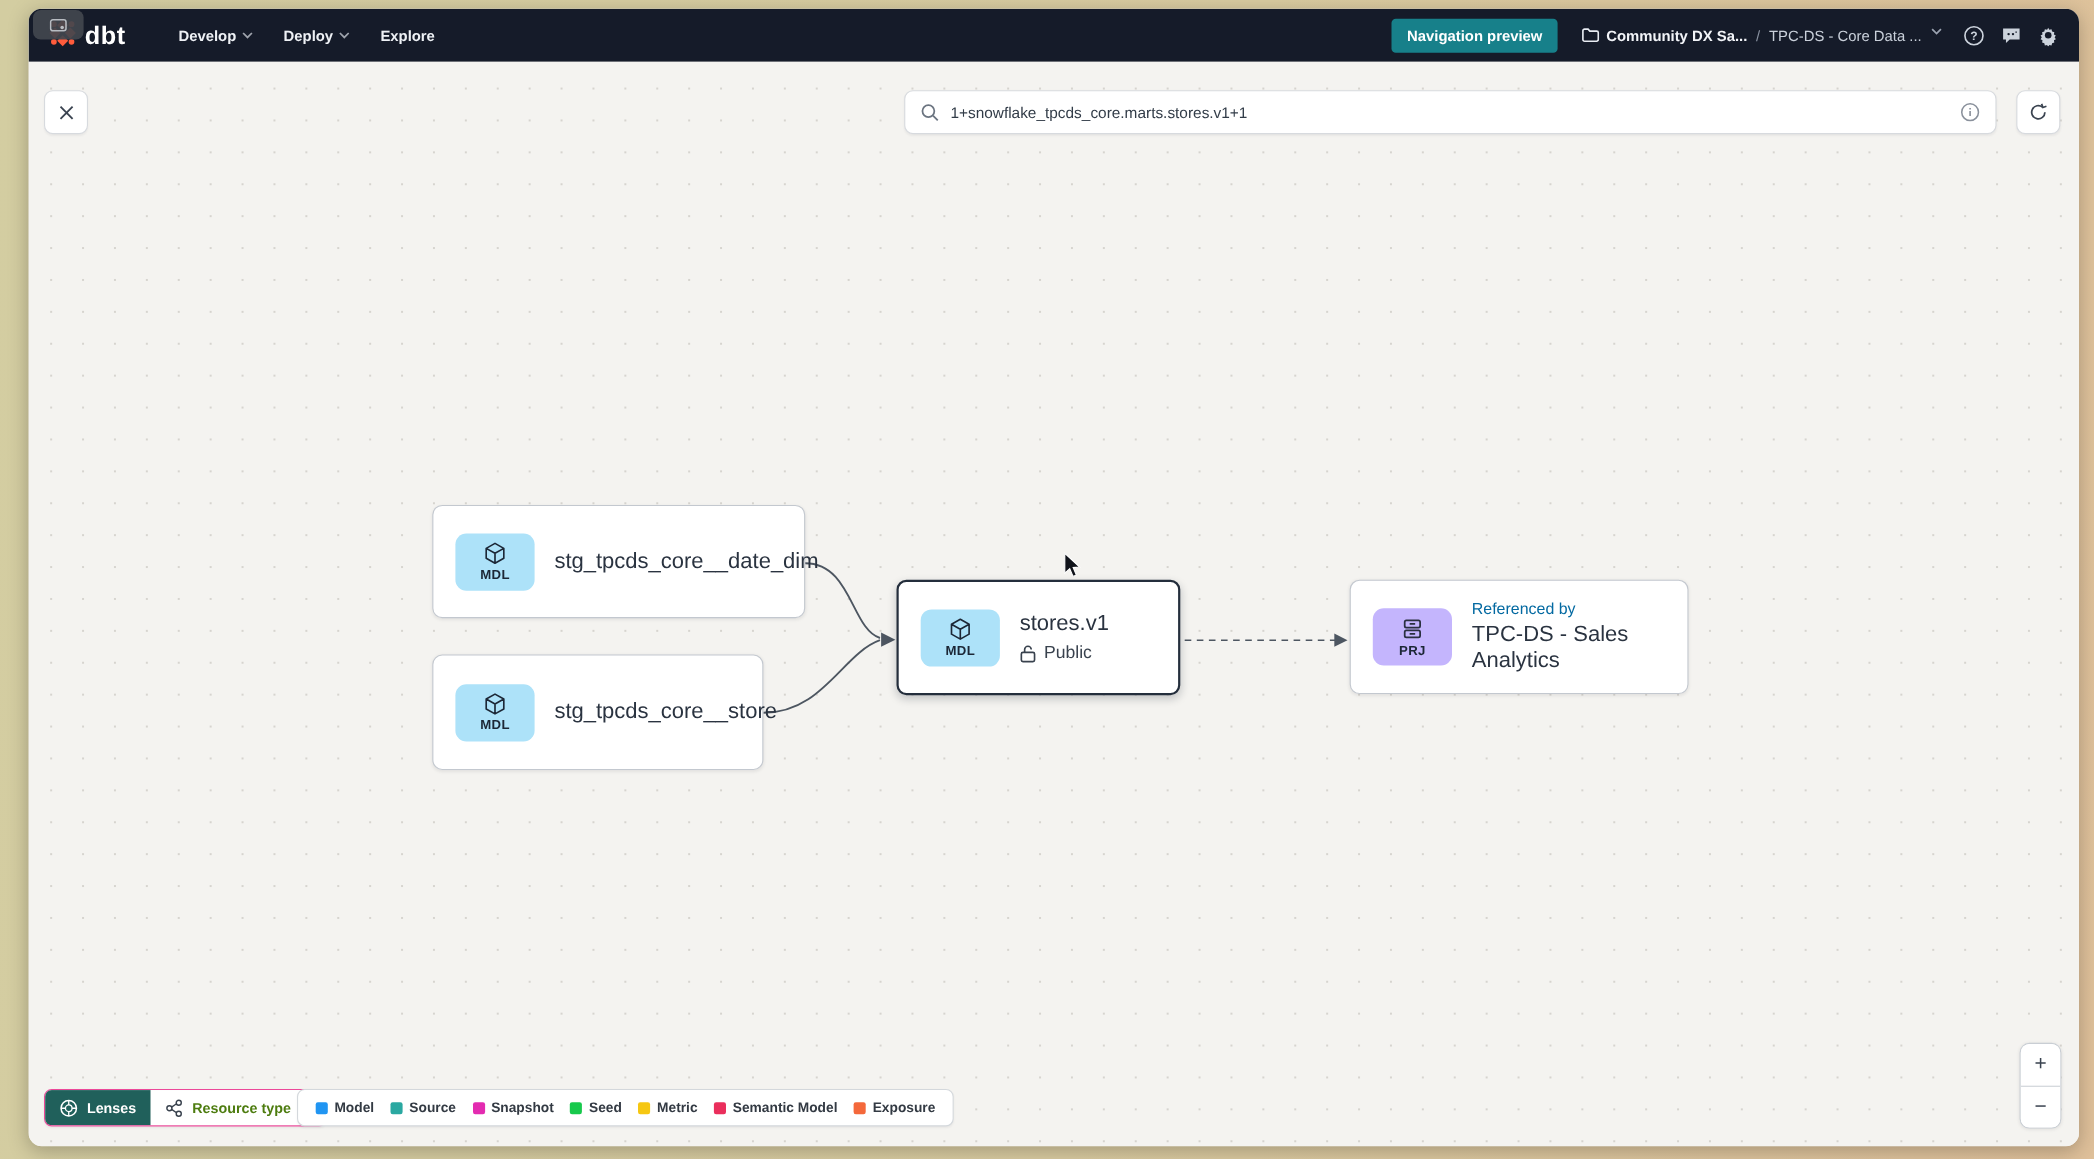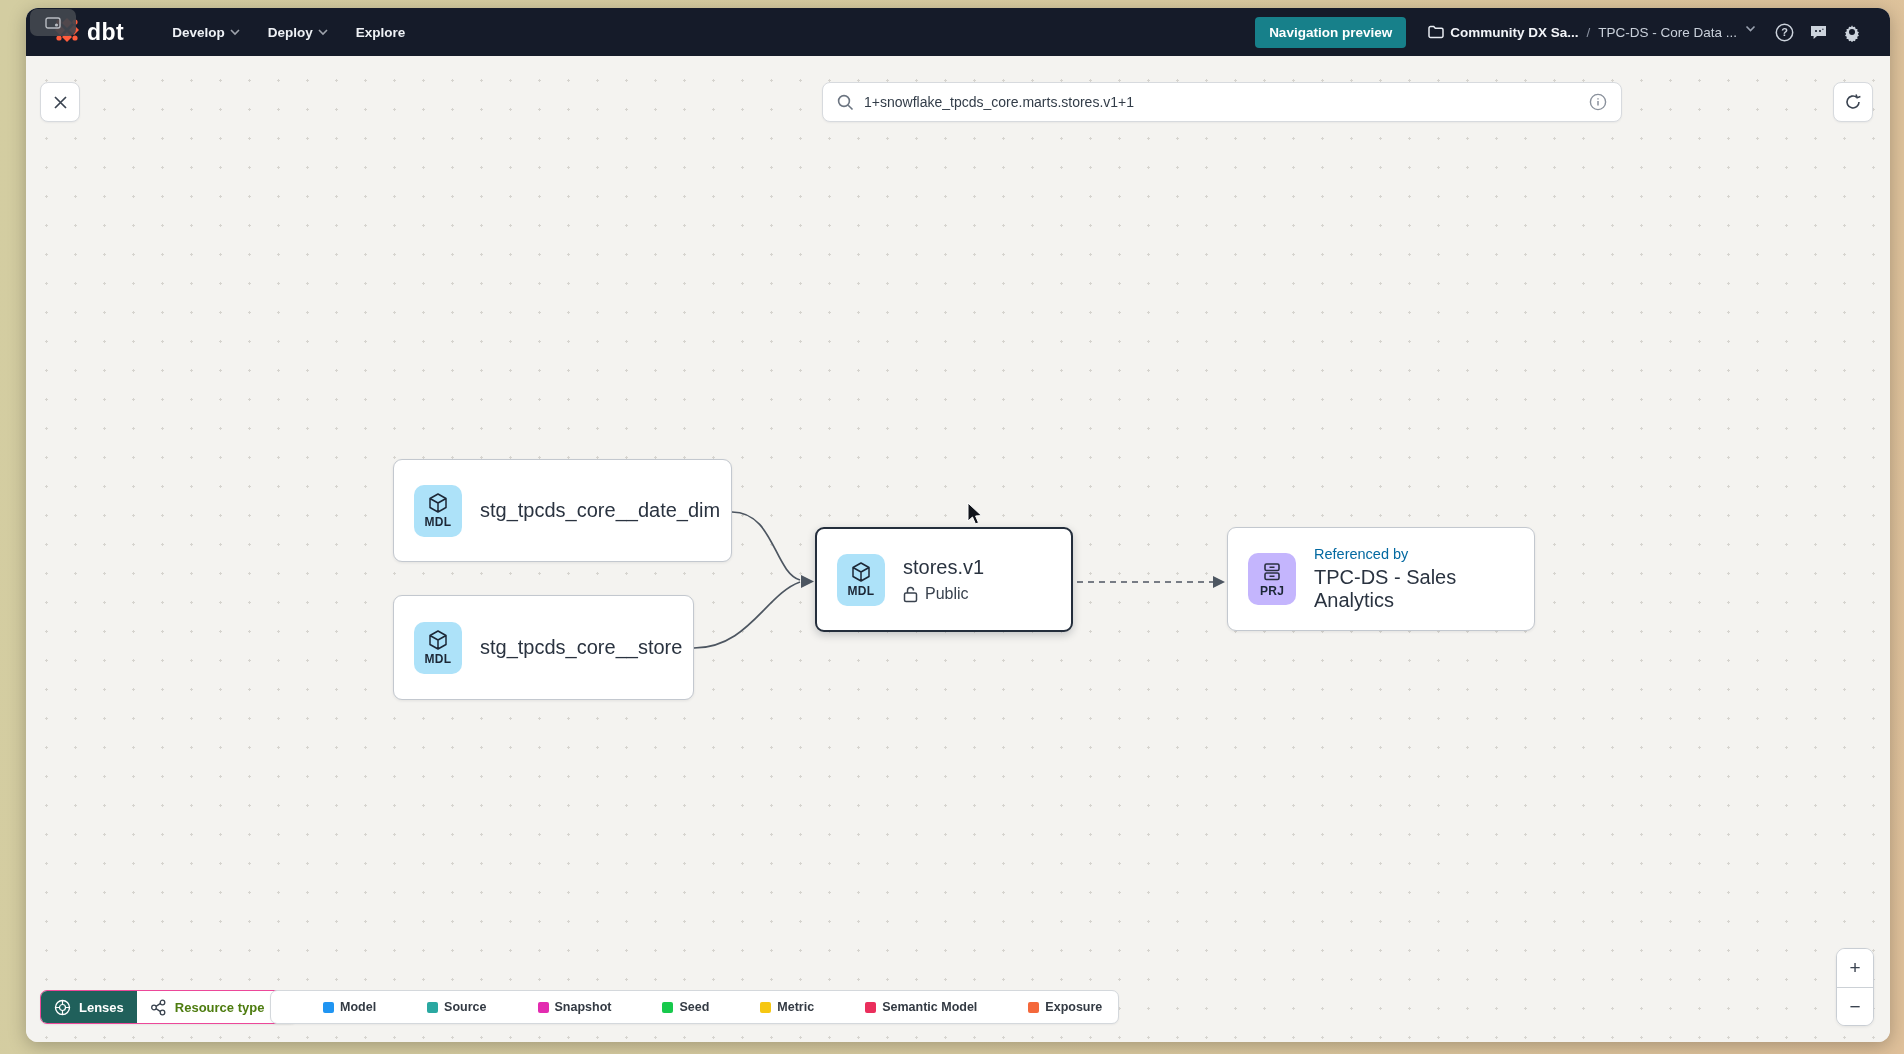--- a/index.html
+++ b/index.html
@@ -10,21 +10,21 @@
     position:relative;
   }
   .app {
     position:absolute; left:26px; top:8px; width:1864px; height:1034px;
     border-radius:12px; overflow:hidden; background:#f4f3f0;
     box-shadow:0 4px 18px rgba(0,0,0,.25);
   }
   
   .nav {
     position:absolute; left:0; top:0; right:0; height:48px;
-    background:#151b29; display:flex; align-items:center; padding:0 28px;
+    background:#151b29; display:flex; align-items:center; padding:0 18px;
     color:#e8ecf2; z-index:30;
   }
   .brand { display:flex; align-items:center; gap:7px; margin-right:34px; cursor:pointer; }
   .brand-word { font-size:23px; font-weight:bold; color:#fff; letter-spacing:.5px; }
   .nav-item {
     display:flex; align-items:center; gap:5px; font-size:13.5px; font-weight:bold;
     color:#eef1f5; padding:0 14px; height:48px; cursor:pointer;
   }
   .nav-item svg { opacity:.65; }
   .nav-spacer { flex:1; }
@@ -47,34 +47,34 @@
     background-size:29px 29px; background-position:6px 10px;
   }
   
   .chip {
     background:#fff; border:1px solid #d7dade; border-radius:8px; height:40px;
     display:flex; align-items:center; justify-content:center;
     color:#3a4350; box-shadow:0 1px 2px rgba(20,26,40,.05);
   }
   .close-chip { position:absolute; left:14px; top:74px; width:40px; cursor:pointer; }
   .bc-chip { position:absolute; left:62px; top:74px; padding:0 16px; font-size:13.5px; cursor:pointer; }
-  .search-chip { position:absolute; left:796px; top:74px; width:800px; padding:0 14px; justify-content:flex-start; gap:10px; cursor:text; }
+  .search-chip { position:absolute; left:796px; top:74px; width:993px; padding:0 14px; justify-content:flex-start; gap:10px; cursor:text; }
   .search-chip input {
     border:none; outline:none; flex:1; font-size:14px; color:#323c48;
     font-family:inherit; background:transparent;
   }
   .refresh-chip { position:absolute; left:1807px; top:74px; width:40px; cursor:pointer; }
   
   .node {
     position:absolute; background:#fff; border:1px solid #c3c8cf; border-radius:9px;
     display:flex; align-items:center; gap:18px; padding:0 20px;
     box-shadow:0 1px 3px rgba(20,26,40,.08); cursor:pointer;
   }
   .node-badge {
-    width:48px; height:52px; border-radius:10px; flex:none;
+    width:72px; height:52px; border-radius:10px; flex:none;
     display:flex; flex-direction:column; align-items:center; justify-content:center;
     color:#1c2736; gap:1px;
   }
   .node-badge .bcode { font-size:12px; font-weight:bold; letter-spacing:.3px; }
   .node-title { font-size:20px; color:#2a3340; }
   .node-sub { display:flex; align-items:center; gap:7px; margin-top:6px; color:#39424e; font-size:16px; }
   .node-pre { font-size:14.5px; color:#0369a1; margin-bottom:4px; }
   .node.selected { border:2px solid #242e3c; box-shadow:0 3px 8px rgba(20,26,40,.22); }
   
   .lens-group {
@@ -86,21 +86,21 @@
     display:flex; align-items:center; gap:8px; padding:0 13px; font-size:13px;
     cursor:pointer; font-weight:bold;
   }
   .lens-seg.dark { background:#20605b; color:#fff; }
   .lens-seg.light { background:#fff; color:#4d7c0f; }
   .legend {
     position:absolute; left:244px; bottom:18px; height:34px; background:#fff;
     border:1px solid #d4d8dc; border-radius:7px; display:flex; align-items:center;
     padding:0 16px; gap:15px; box-shadow:0 1px 2px rgba(20,26,40,.05);
   }
-  .legend-item { display:flex; align-items:center; gap:6px; font-size:12.5px; font-weight:bold; color:#333a43;margin-left:36px; }
+  .legend-item { display:flex; align-items:center; gap:6px; font-size:12.5px; font-weight:bold; color:#333a43; }
   .swatch { width:11px; height:11px; border-radius:2px; display:inline-block; }
   .zoomctl {
     position:absolute; right:16px; bottom:16px; width:38px; background:#fff;
     border:1px solid #c9ced4; border-radius:9px; overflow:hidden;
     box-shadow:0 1px 3px rgba(20,26,40,.08);
   }
   .zoombtn {
     width:100%; height:38px; display:flex; align-items:center; justify-content:center;
     font-size:19px; color:#3a4350; cursor:pointer; background:#fff; border:none;
     font-family:inherit;

